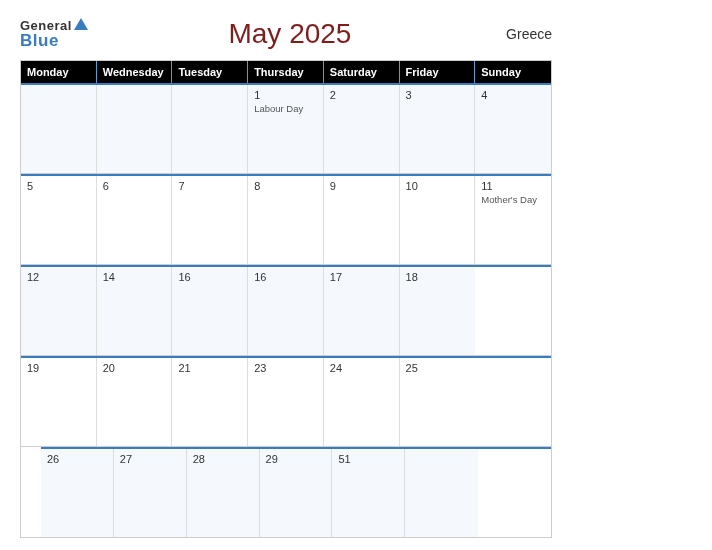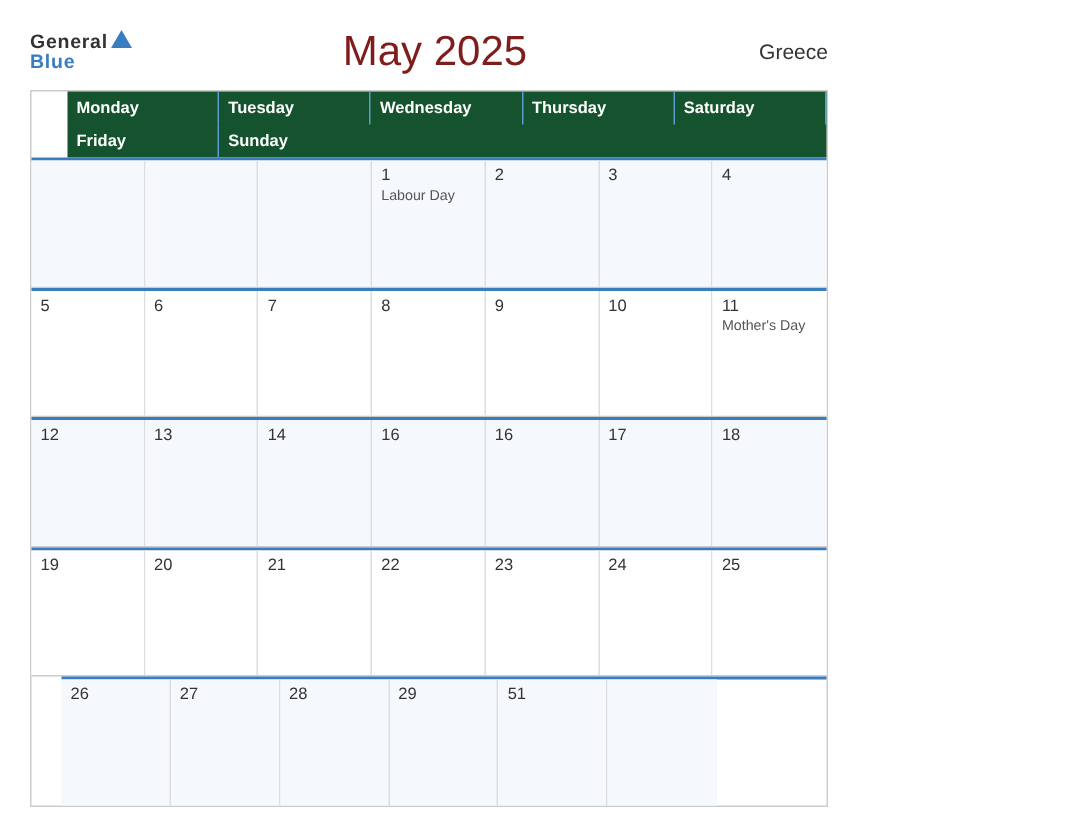--- a/index.html
+++ b/index.html
@@ -29,21 +29,21 @@
       align-items: flex-start;
       line-height: 1;
     }
     .logo-general {
       font-size: 13px;
       font-weight: bold;
       color: #333;
       letter-spacing: 0.5px;
     }
     .logo-blue {
-      font-size: 13px;
+      font-size: 17px;
       font-weight: bold;
       color: #3a7dbf;
       letter-spacing: 0.5px;
     }
     .logo-triangle {
       display: inline-block;
       width: 0;
       height: 0;
       border-left: 7px solid transparent;
       border-right: 7px solid transparent;
@@ -67,23 +67,22 @@
       text-align: right;
     }
     .calendar {
       flex: 1;
       display: flex;
       flex-direction: column;
       border: 1px solid #ccc;
     }
     .cal-header-row {
       display: grid;
-      grid-template-columns: repeat(5, 1fr);
-      background: #14532d;
-      margin-left: 24px;
+      grid-template-columns: repeat(7, 1fr);
+      background: #000000;
     }
     .cal-header-cell {
       color: #fff;
       font-size: 11px;
       font-weight: bold;
       text-align: left;
       padding: 5px 6px;
       border-right: 1px solid #5a9dd0;
     }
     .cal-header-cell:last-child {
@@ -157,22 +156,22 @@
       <span class="logo-blue">Blue</span>
     </div>
     <h1 class="title">May 2025</h1>
     <div class="country">Greece</div>
   </div>
 
   <div class="calendar">
     <div class="cal-header-row">
 
     <div class="cal-header-cell">Monday</div>
+        <div class="cal-header-cell">Wednesday</div>
         <div class="cal-header-cell">Tuesday</div>
-        <div class="cal-header-cell">Wednesday</div>
         <div class="cal-header-cell">Thursday</div>
         <div class="cal-header-cell">Saturday</div>
         <div class="cal-header-cell">Friday</div>
         <div class="cal-header-cell">Sunday</div>
       </div>
     <div class="cal-body">
 
     <div class="cal-week">
           <div class="cal-cell empty"></div>
           <div class="cal-cell empty"></div>
@@ -213,23 +212,20 @@
           <div class="cal-cell">
             <span class="cell-day">11</span>
             <span class="cell-event">Mother's Day</span>
           </div>
         </div>
         <div class="cal-week">
           <div class="cal-cell">
             <span class="cell-day">12</span>
           </div>
           <div class="cal-cell">
-            <span class="cell-day">13</span>
-          </div>
-          <div class="cal-cell">
             <span class="cell-day">14</span>
           </div>
           <div class="cal-cell">
             <span class="cell-day">16</span>
           </div>
           <div class="cal-cell">
             <span class="cell-day">16</span>
           </div>
           <div class="cal-cell">
             <span class="cell-day">17</span>
@@ -240,23 +236,20 @@
         </div>
         <div class="cal-week">
           <div class="cal-cell">
             <span class="cell-day">19</span>
           </div>
           <div class="cal-cell">
             <span class="cell-day">20</span>
           </div>
           <div class="cal-cell">
             <span class="cell-day">21</span>
-          </div>
-          <div class="cal-cell">
-            <span class="cell-day">22</span>
           </div>
           <div class="cal-cell">
             <span class="cell-day">23</span>
           </div>
           <div class="cal-cell">
             <span class="cell-day">24</span>
           </div>
           <div class="cal-cell">
             <span class="cell-day">25</span>
           </div>

